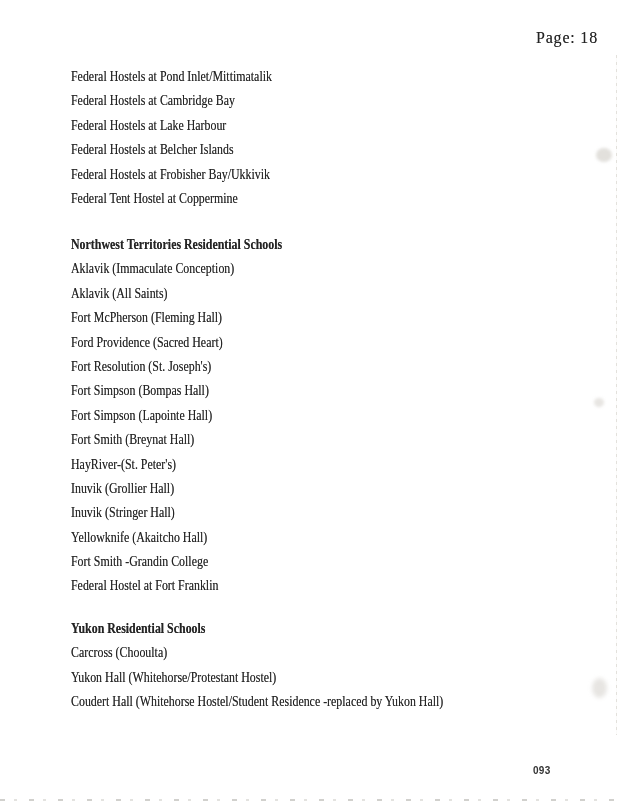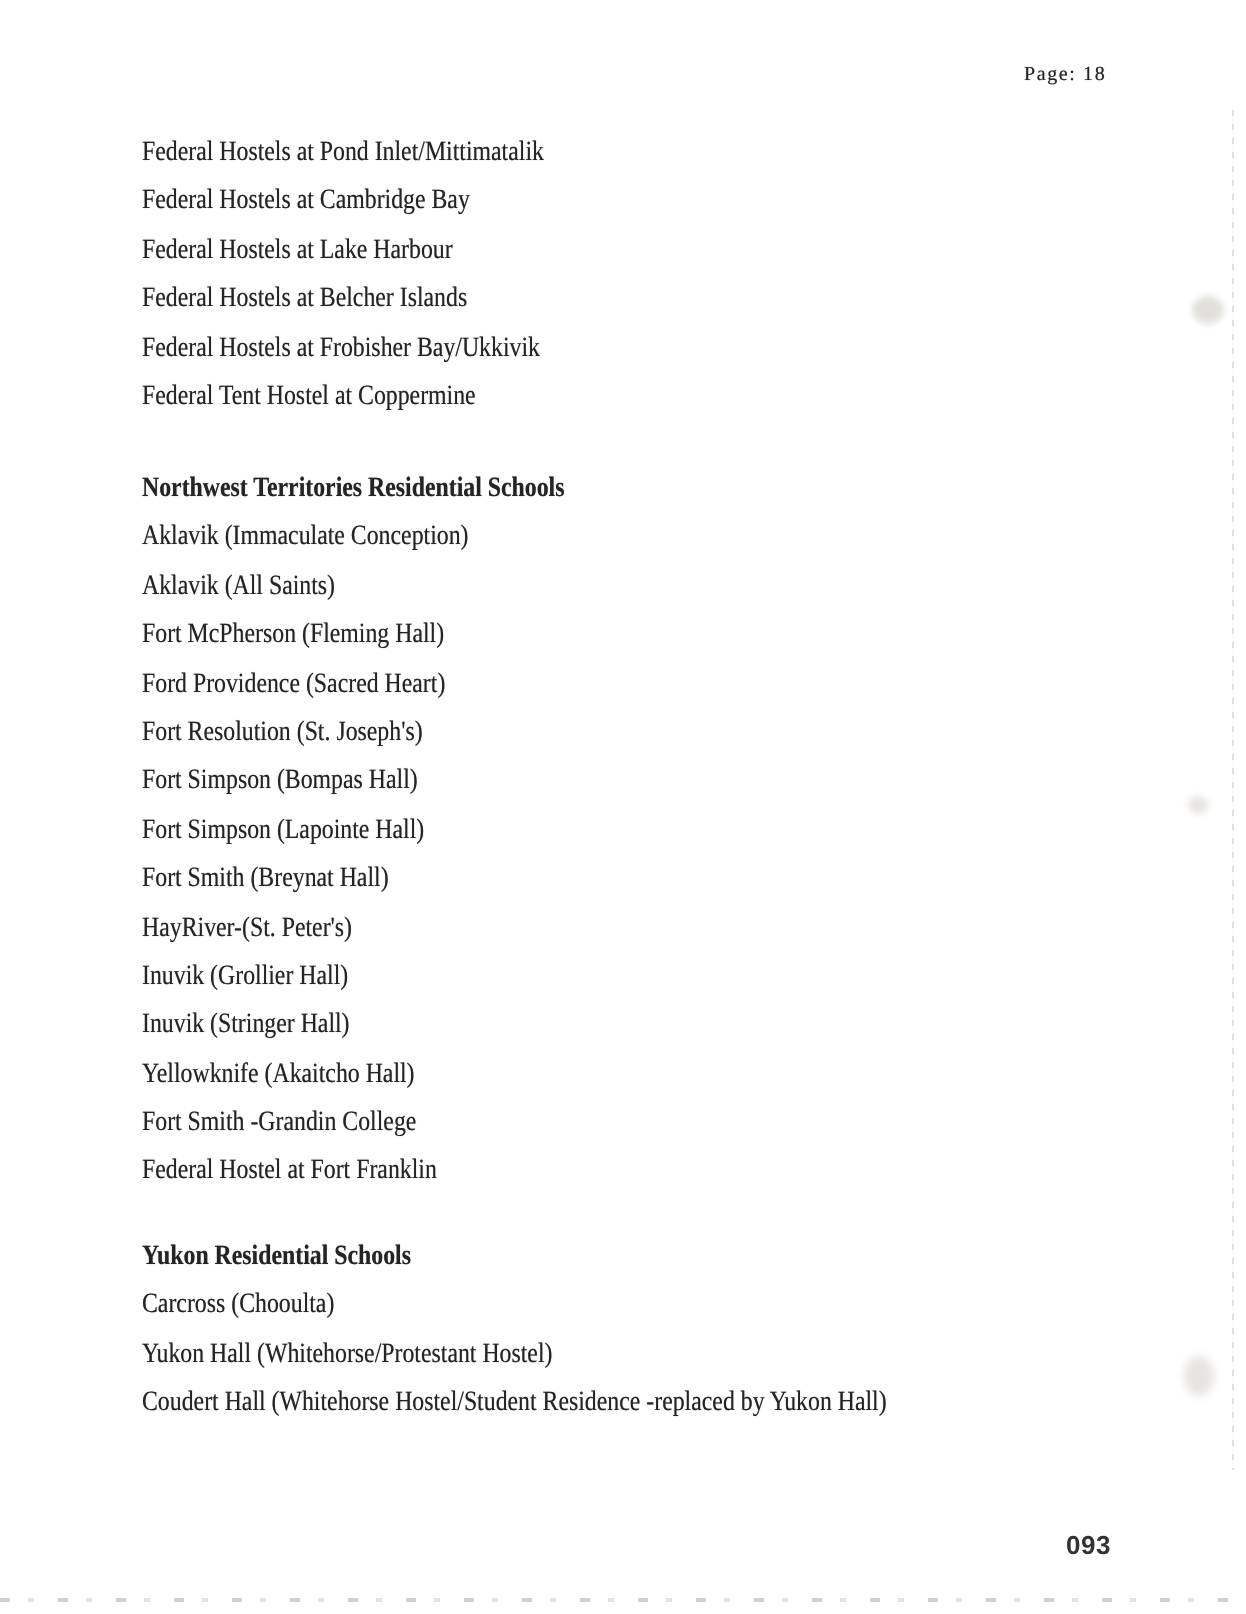--- a/index.html
+++ b/index.html
@@ -8,22 +8,22 @@
     height: 807px;
     background: #ffffff;
     position: relative;
     overflow: hidden;
     font-family: "Liberation Serif", "DejaVu Serif", serif;
     color: #242424;
   }
   .page-label {
     position: absolute;
     top: 28px;
-    left: 512px;
-    font-size: 10px;
+    left: 536px;
+    font-size: 16px;
     letter-spacing: 0.8px;
     line-height: 20px;
     text-shadow: 0 0 0.5px rgba(40,40,40,0.55);
     white-space: nowrap;
   }
   .section {
     position: absolute;
     left: 71px;
     transform: scaleX(0.85);
     transform-origin: left top;
@@ -37,21 +37,21 @@
   }
   .section .heading { font-weight: bold; }
   #section-federal-hostels { top: 65px; }
   #section-nwt { top: 233px; }
   #section-yukon { top: 617px; }
   .bates-stamp {
     position: absolute;
     top: 765px;
     left: 533px;
     font-family: "Liberation Sans", "DejaVu Sans", sans-serif;
-    font-size: 13px;
+    font-size: 10px;
     font-weight: 600;
     color: #333333;
     letter-spacing: 0.3px;
   }
   
   .artifact { position: absolute; pointer-events: none; }
   .right-line {
     left: 616px; top: 55px; width: 1px; height: 680px;
     background: repeating-linear-gradient(180deg,
       rgba(185,180,168,0.40) 0 3px,

